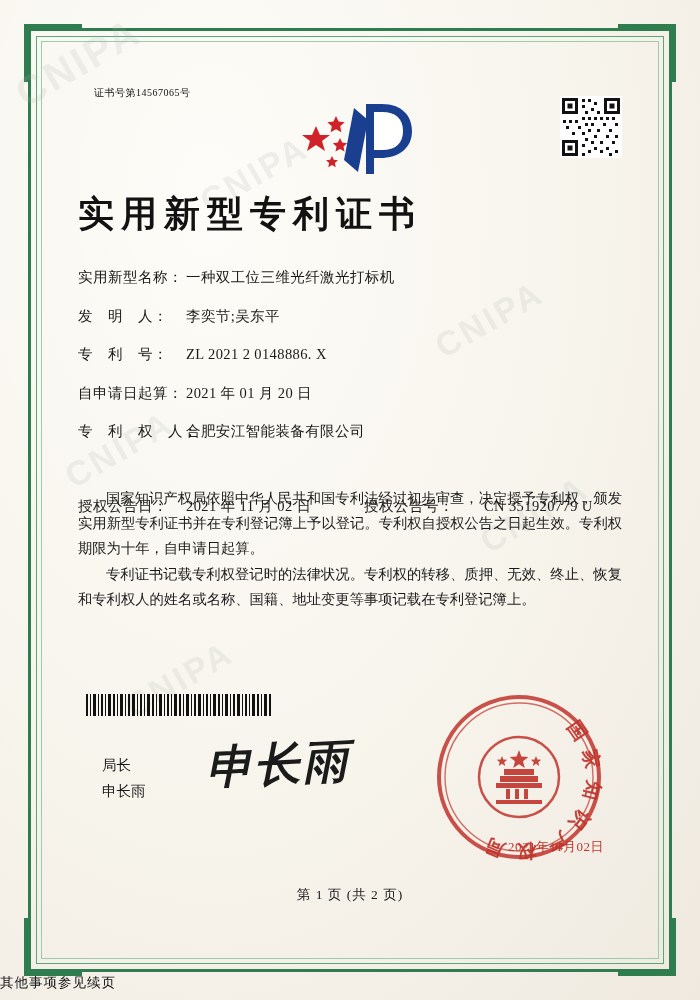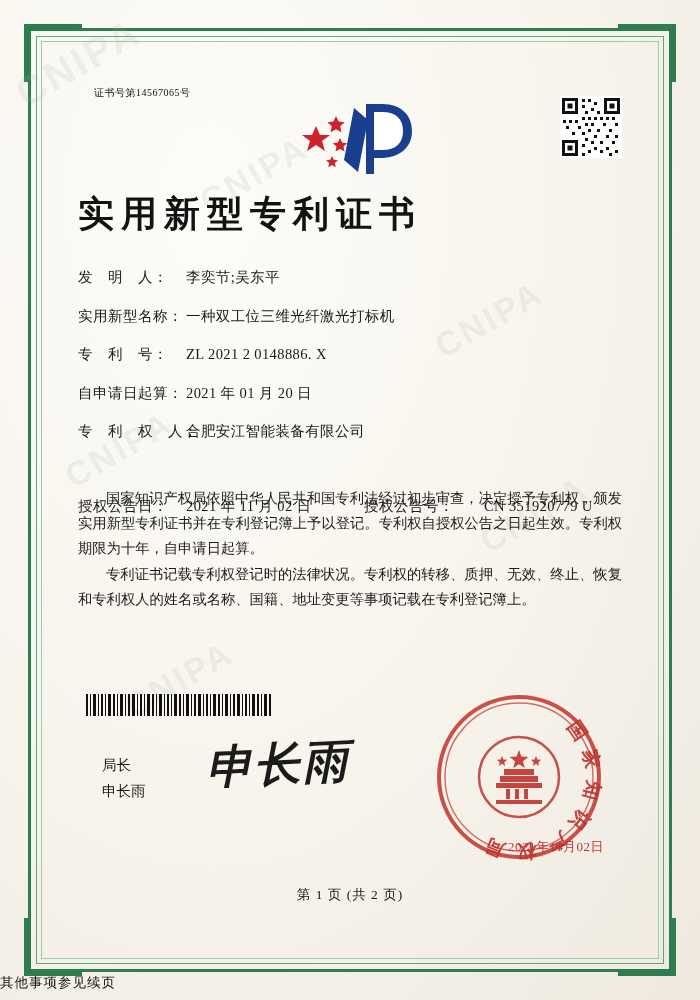--- a/index.html
+++ b/index.html
@@ -339,27 +339,27 @@
             <rect x="49" y="57" width="3" height="3"></rect>
         </g>
       </svg>
     </div>
 
     <div class="title">实用新型专利证书</div>
 
     <div class="fields">
 
       <div class="field-row">
+        <div class="field-label">实用新型名称：</div>
+        <div class="field-value">一种双工位三维光纤激光打标机</div>
+      </div>
+
+      <div class="field-row">
         <div class="field-label">发　明　人：</div>
         <div class="field-value">李奕节;吴东平</div>
-      </div>
-
-      <div class="field-row">
-        <div class="field-label">实用新型名称：</div>
-        <div class="field-value">一种双工位三维光纤激光打标机</div>
       </div>
 
       <div class="field-row">
         <div class="field-label">专　利　号：</div>
         <div class="field-value">ZL 2021 2 0148886. X</div>
       </div>
 
       <div class="field-row">
         <div class="field-label">自申请日起算：</div>
         <div class="field-value">2021 年 01 月 20 日</div>

